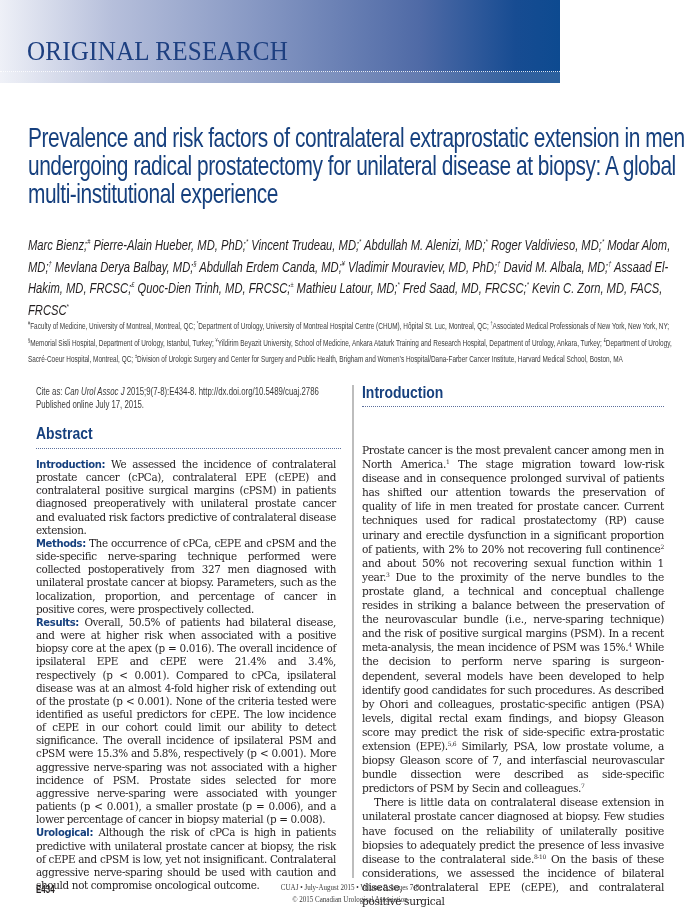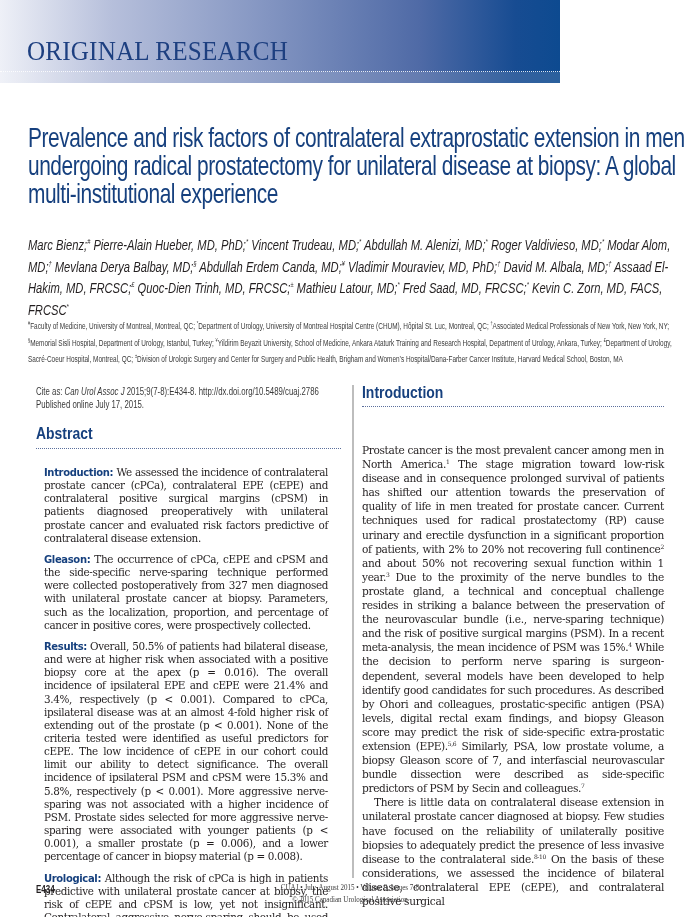--- a/index.html
+++ b/index.html
@@ -58,21 +58,21 @@
   }
   .rule {
     position: absolute; height: 0; border-top: 1px dotted #5b6f9c;
   }
 
   .col-left {
     position: absolute; left: 36px; top: 458px; width: 300px;
     font-family: "DejaVu Serif", serif; font-size: 10.4px; line-height: 13.15px; color: #231f20;
     text-align: justify; letter-spacing: -0.35px;
   }
-  .col-left p { margin: 8px; }
+  .col-left p { margin: 0; }
   .col-left b { color: #16407e; font-family: "DejaVu Sans", sans-serif; font-size: 10px; }
 
   .vbar {
     position: absolute; left: 352px; top: 385px; width: 2px; height: 493px; background: #bdbdbd;
   }
 
   .col-right {
     position: absolute; left: 362px; top: 443px; width: 302px;
     font-family: "DejaVu Serif", serif; font-size: 10.6px; line-height: 14.1px; color: #231f20;
     text-align: justify; letter-spacing: -0.35px;
@@ -112,21 +112,21 @@
     <span>Cite as: </span><em>Can Urol Assoc J</em><span> 2015;9(7-8):E434-8. http://dx.doi.org/10.5489/cuaj.2786</span>
   </div>
   <div>Published online July 17, 2015.</div>
 </div>
 
 <h3 class="h2" style="left:36px; top:424px;">Abstract</h3>
 <div class="rule" style="left:36px; top:448px; width:305px;"></div>
 
 <div class="col-left">
   <p><b>Introduction:</b><span> We assessed the incidence of contralateral prostate cancer (cPCa), contralateral EPE (cEPE) and contralateral positive surgical margins (cPSM) in patients diagnosed preoperatively with unilateral prostate cancer and evaluated risk factors predictive of contralateral disease extension.</span></p>
-  <p><b>Gleason:</b><span> The occurrence of cPCa, cEPE and cPSM and the side-specific nerve-sparing technique performed were collected postoperatively from 327 men diagnosed with unilateral prostate cancer at biopsy. Parameters, such as the localization, proportion, and percentage of cancer in positive cores, were prospectively collected.</span></p>
+  <p><b>Methods:</b><span> The occurrence of cPCa, cEPE and cPSM and the side-specific nerve-sparing technique performed were collected postoperatively from 327 men diagnosed with unilateral prostate cancer at biopsy. Parameters, such as the localization, proportion, and percentage of cancer in positive cores, were prospectively collected.</span></p>
   <p><b>Results:</b><span> Overall, 50.5% of patients had bilateral disease, and were at higher risk when associated with a positive biopsy core at the apex (p = 0.016). The overall incidence of ipsilateral EPE and cEPE were 21.4% and 3.4%, respectively (p &lt; 0.001). Compared to cPCa, ipsilateral disease was at an almost 4-fold higher risk of extending out of the prostate (p &lt; 0.001). None of the criteria tested were identified as useful predictors for cEPE. The low incidence of cEPE in our cohort could limit our ability to detect significance. The overall incidence of ipsilateral PSM and cPSM were 15.3% and 5.8%, respectively (p &lt; 0.001). More aggressive nerve-sparing was not associated with a higher incidence of PSM. Prostate sides selected for more aggressive nerve-sparing were associated with younger patients (p &lt; 0.001), a smaller prostate (p = 0.006), and a lower percentage of cancer in biopsy material (p = 0.008).</span></p>
   <p><b>Urological:</b><span> Although the risk of cPCa is high in patients predictive with unilateral prostate cancer at biopsy, the risk of cEPE and cPSM is low, yet not insignificant. Contralateral aggressive nerve-sparing should be used with caution and should not compromise oncological outcome.</span></p>
 </div>
 
 <div class="vbar"></div>
 
 <h3 class="h2" style="left:362px; top:383px;">Introduction</h3>
 <div class="rule" style="left:362px; top:406px; width:302px;"></div>
 
 <div class="col-right" id="intro">

